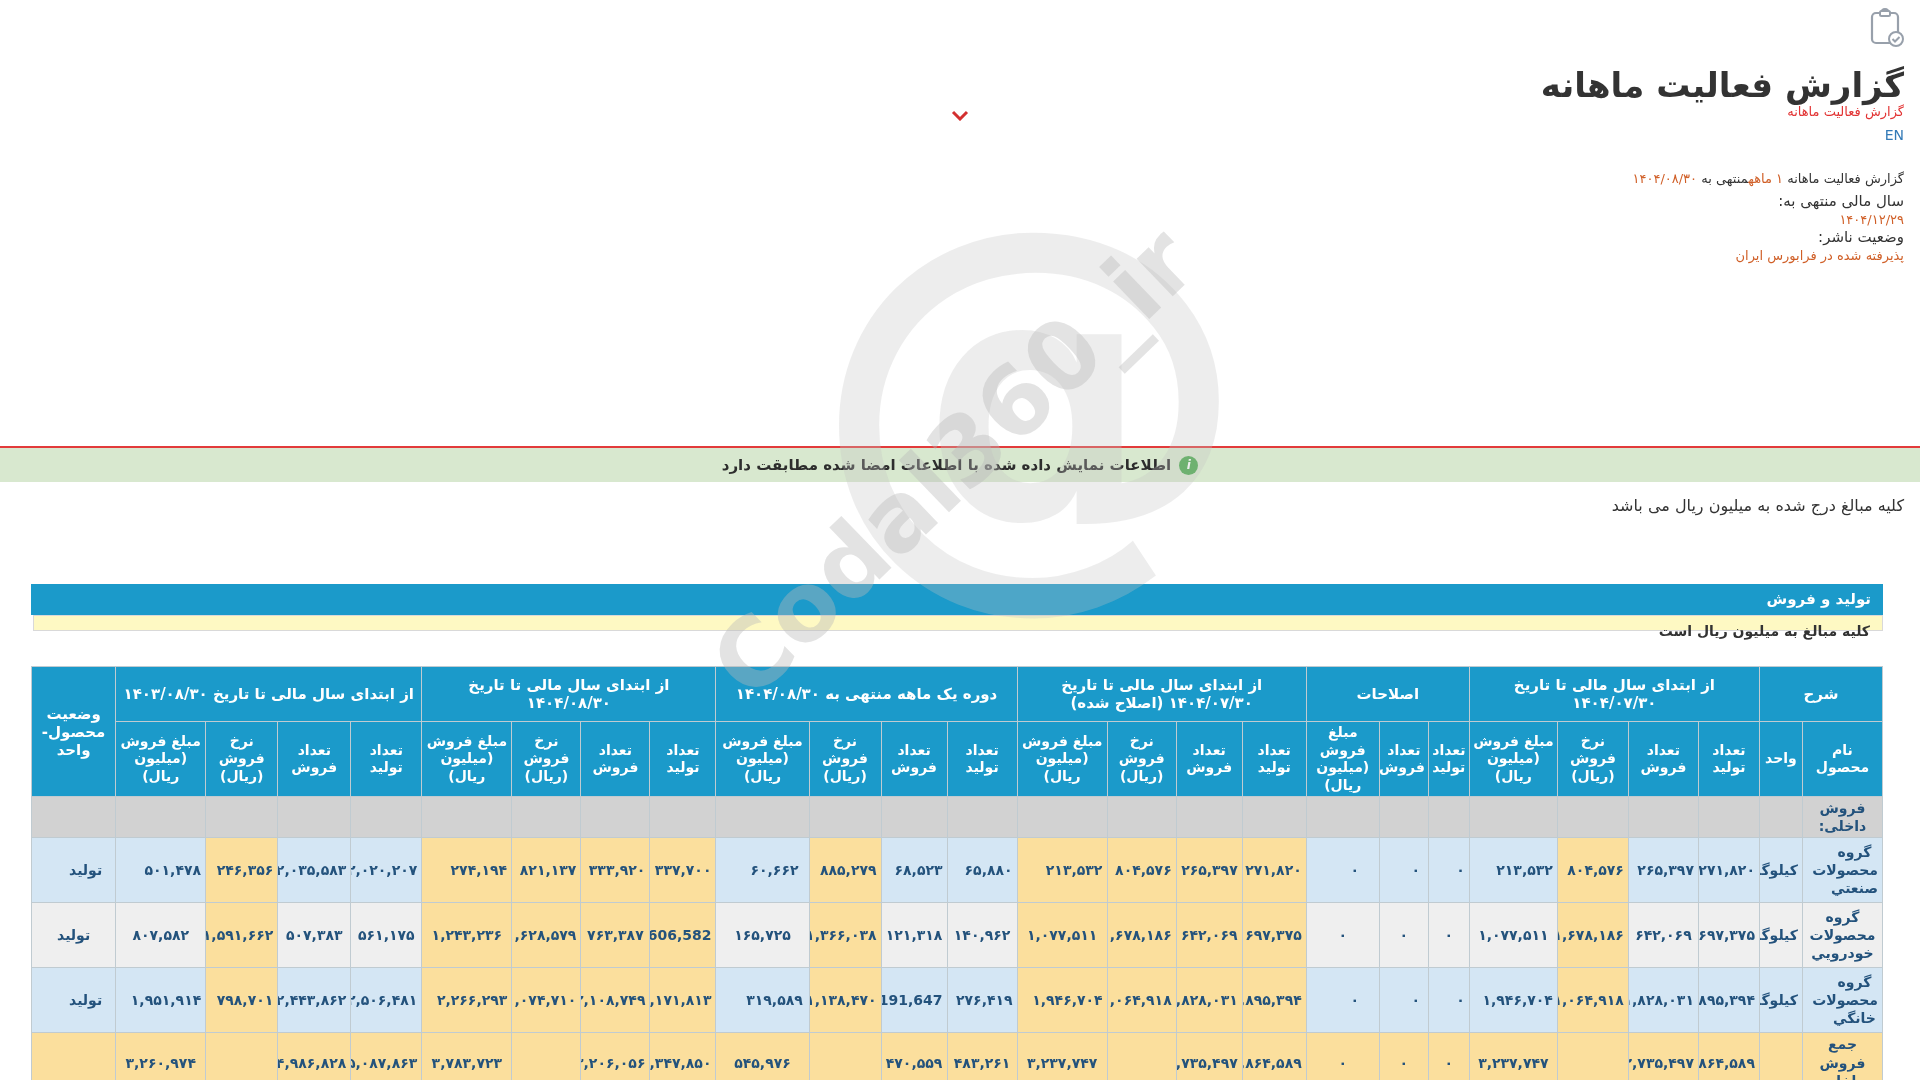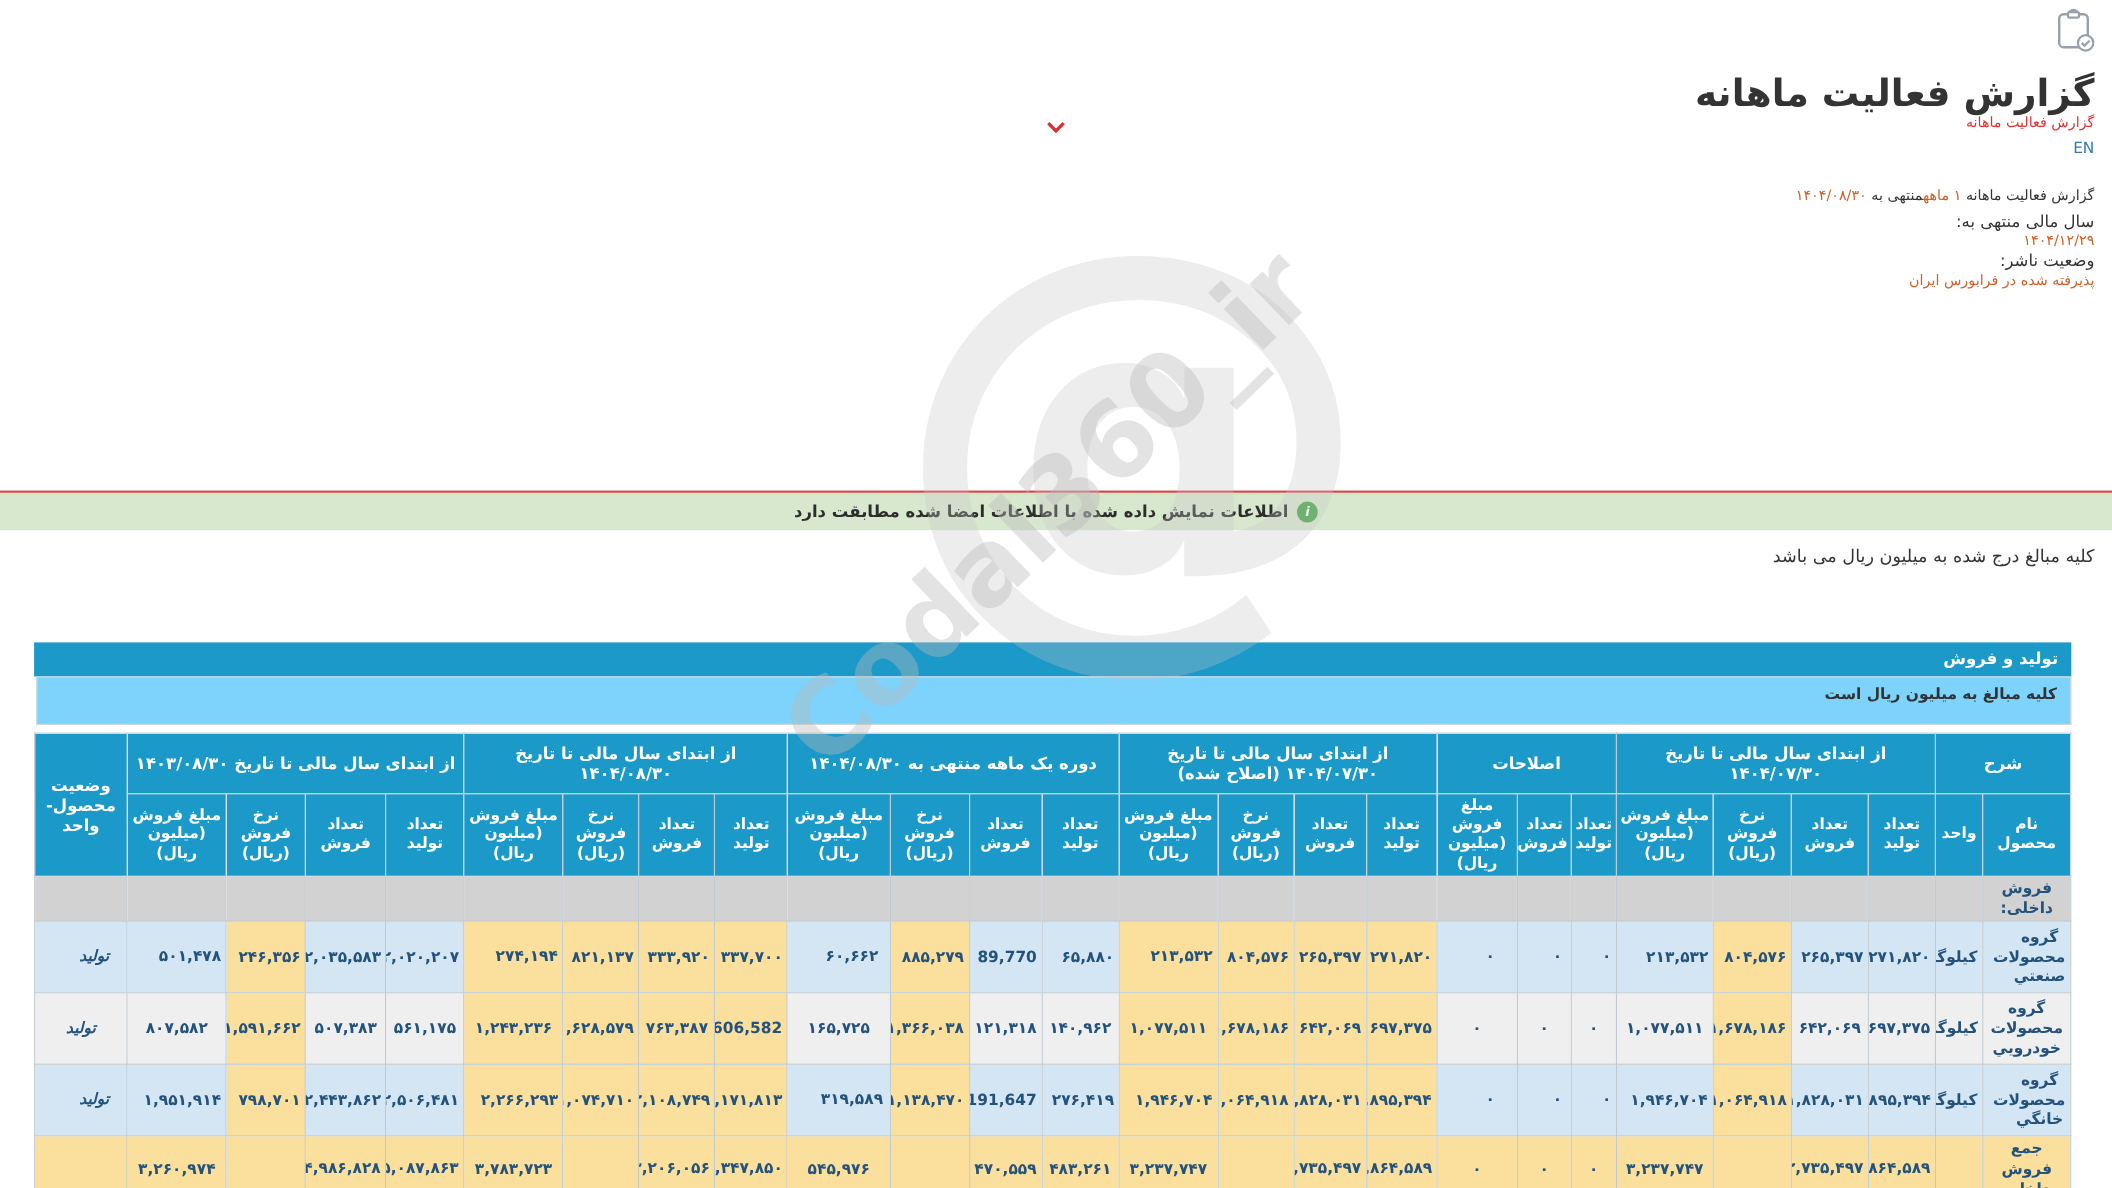--- a/index.html
+++ b/index.html
@@ -24,33 +24,33 @@
   .signed-banner{position:absolute;top:448px;left:0;width:1920px;height:34px;background:#d8e8cf;
     display:flex;align-items:center;justify-content:center;gap:8px;}
   .signed-banner .txt{font-size:15px;font-weight:bold;color:#2d2d2d;}
   .info-badge{width:19px;height:19px;border-radius:50%;background:#49a94c;color:#fff;font-size:12px;
     font-weight:bold;display:flex;align-items:center;justify-content:center;font-style:italic;}
   .amounts-note{position:absolute;top:496px;right:16px;font-size:16px;color:#333;}
   
   .section-bar{position:absolute;top:584px;right:37px;width:1852px;height:31px;background:#1b9aca;
     color:#fff;font-size:15px;font-weight:bold;line-height:31px;padding:0;box-sizing:border-box;}
   .section-bar span{padding:0 12px;}
-  .units-row{position:absolute;top:615px;right:37px;width:1850px;height:44px;background:#7dd3fc;
+  .units-row{position:absolute;top:615px;right:37px;width:1850px;height:16px;background:#fef9c3;
     border:1px solid #d9d9d9;box-sizing:border-box;font-size:14px;font-weight:bold;color:#333;line-height:30px;}
   .units-row span{padding:0 12px;}
   
   .tbl-wrap{position:absolute;top:666px;right:37px;width:1852px;}
   table.rpt{border-collapse:collapse;table-layout:fixed;width:1852px;direction:rtl;}
   table.rpt th,table.rpt td{border:1px solid #c0cbd1;box-sizing:border-box;overflow:hidden;}
   table.rpt thead th{background:#1b9aca;color:#fff;font-weight:bold;text-align:center;vertical-align:middle;padding:2px 3px;}
   table.rpt thead tr.gr th{font-size:15px;height:55px;}
   table.rpt thead tr.sub th{font-size:14px;height:60px;line-height:1.25;}
   table.rpt td{font-size:14px;color:#23527c;text-align:center;vertical-align:middle;padding:2px 4px;font-weight:600;}
   td.name-cell{text-align:right;font-weight:bold;line-height:1.3;padding-right:7px;margin-left:12px;}
-  td.status-cell{text-align:right;font-weight:600;padding-right:7px;font-style:italic;}
+  td.status-cell{text-align:right;font-weight:600;padding-right:7px;}
   tr.sec td{background:#d2d2d2;height:37px;}
   tr.sec td.name-cell{color:#23527c;}
   tr.data td{height:65px;}
   tr.data.zb td{background:#d4e6f4;padding-left:28px;}
   tr.data.zg td{background:#efefef;}
   tr.tot td{background:#fbdf9d;height:43px;}
   td.hl{background:#fbdf9d !important;}
   
   .watermark-at{position:absolute;top:170px;left:810px;font-size:440px;color:rgba(195,195,195,0.30);
     pointer-events:none;z-index:40;font-weight:bold;line-height:1;}
@@ -215,21 +215,21 @@
           <td class="hl">۸۰۴,۵۷۶</td>
           <td>۲۱۳,۵۳۲</td>
           <td>۰</td>
           <td>۰</td>
           <td>۰</td>
           <td class="hl">۲۷۱,۸۲۰</td>
           <td class="hl">۲۶۵,۳۹۷</td>
           <td class="hl">۸۰۴,۵۷۶</td>
           <td class="hl">۲۱۳,۵۳۲</td>
           <td>۶۵,۸۸۰</td>
-          <td>89,770</td>
+          <td>۶۸,۵۲۳</td>
           <td class="hl">۸۸۵,۲۷۹</td>
           <td>۶۰,۶۶۲</td>
           <td class="hl">۳۳۷,۷۰۰</td>
           <td class="hl">۳۳۳,۹۲۰</td>
           <td class="hl">۸۲۱,۱۳۷</td>
           <td class="hl">۲۷۴,۱۹۴</td>
           <td>۲,۰۲۰,۲۰۷</td>
           <td>۲,۰۳۵,۵۸۳</td>
           <td class="hl">۲۴۶,۳۵۶</td>
           <td>۵۰۱,۴۷۸</td>

